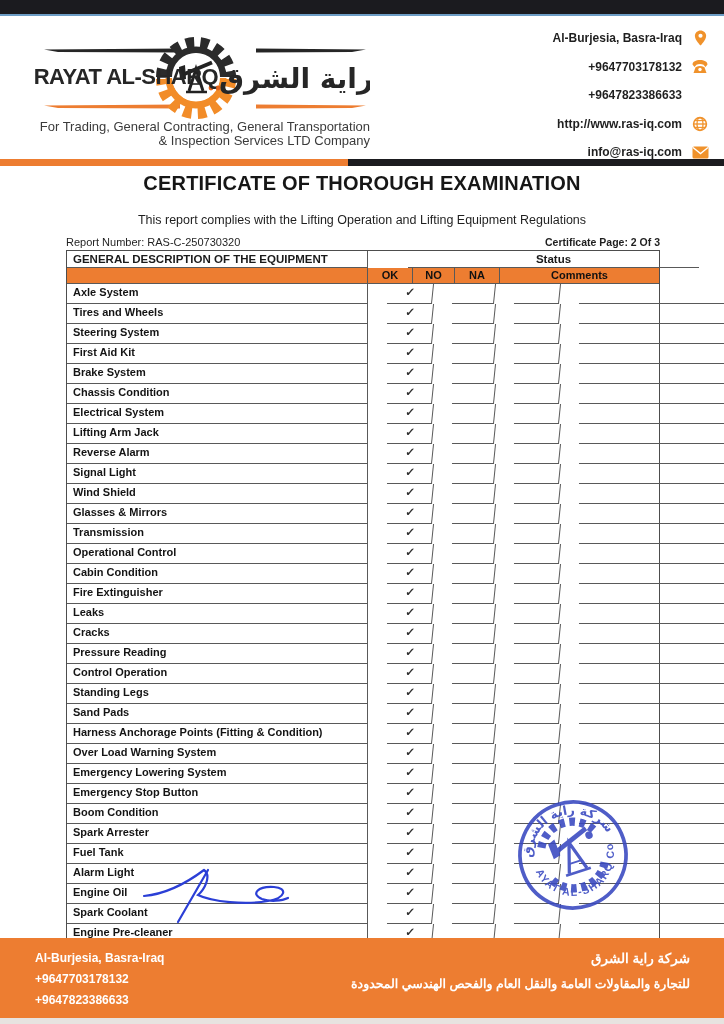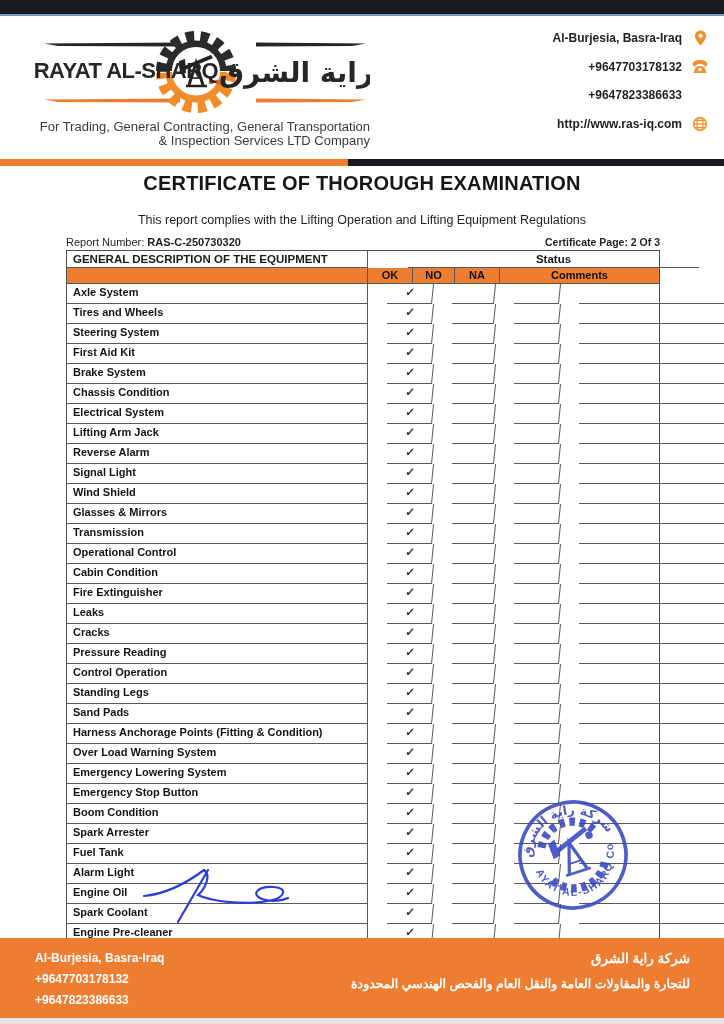--- a/index.html
+++ b/index.html
@@ -7,41 +7,41 @@
   .page {
     position:relative; width:724px; height:1024px; margin:0 auto;
     background:#ffffff; overflow:hidden;
     font-family:"Liberation Sans", sans-serif; color:#1a1a1a;
   }
   
   .top-bar { position:absolute; left:0; top:0; width:724px; height:14px; background:#1b1b1f; }
   .top-blue-line { position:absolute; left:0; top:14px; width:724px; height:2px; background:#6d9dc5; }
 
   
-  .logo-wrap { position:absolute; left:30px; top:22px; width:340px; height:98px; }
+  .logo-wrap { position:absolute; left:30px; top:28px; width:340px; height:98px; }
   .tagline { position:absolute; left:30px; top:120px; width:340px; text-align:right;
              font-size:13px; font-weight:normal; color:#3b3b3b; line-height:14px; }
   .contacts { position:absolute; right:14px; top:24px; width:240px; }
   .contact-row { display:flex; justify-content:flex-end; align-items:center; height:28.5px; }
   .contact-text { font-size:12px; font-weight:600; color:#1f1f1f; }
   .contact-icon { width:20px; height:18px; margin-left:8px; display:flex; align-items:center; justify-content:center; }
 
   
   .divider-orange { position:absolute; left:0; top:159px; width:348px; height:7px; background:#ED7D31; }
   .divider-black  { position:absolute; left:348px; top:159px; width:376px; height:7px; background:#1b1b1f; }
 
   .doc-title { position:absolute; left:0; top:172px; width:724px; text-align:center;
                font-size:20px; font-weight:bold; color:#161616; letter-spacing:.2px; }
   .doc-subtitle { position:absolutee; position:absolute; left:0; top:213px; width:724px; text-align:center;
                   font-size:12.5px; color:#1f1f1f; }
 
   .report-line { position:absolute; left:66px; top:236px; width:594px; display:flex;
                  justify-content:space-between; align-items:flex-end; }
   .report-left { font-size:11px; color:#1f1f1f; }
-  .report-left b { font-weight:bold;text-align:center; }
+  .report-left b { font-weight:normal;text-align:center; }
   .report-right { font-size:10.5px; font-weight:bold; color:#1f1f1f; }
 
   
   .eq-table { position:absolute; left:66px; top:250px; width:594px;
               border:1px solid #4d4d4d; background:#fff; }
   .t-row { display:grid; grid-template-columns:301px 45px 42px 45px 159px; }
   .t-row.head1 { grid-template-columns:301px 291px; height:17px;gap:40px; }
   .t-row.head2 { height:16px; background:#ED7D31; }
   .t-row.item  { height:20px;gap:20px; }
   .cell { border-right:1px solid #595959; border-bottom:1px solid #595959;
@@ -135,20 +135,29 @@
       </div>
       <div class="contact-row">
         <span class="contact-text">http://www.ras-iq.com</span>
         <span class="contact-icon">
           <svg width="16" height="16" viewBox="0 0 16 16">
             <circle cx="8" cy="8" r="6.4" fill="none" stroke="#F0922B" stroke-width="1.6"></circle>
             <ellipse cx="8" cy="8" rx="3" ry="6.4" fill="none" stroke="#F0922B" stroke-width="1.3"></ellipse>
             <line x1="1.6" y1="8" x2="14.4" y2="8" stroke="#F0922B" stroke-width="1.3"></line>
             <line x1="2.6" y1="4.6" x2="13.4" y2="4.6" stroke="#F0922B" stroke-width="1.1"></line>
             <line x1="2.6" y1="11.4" x2="13.4" y2="11.4" stroke="#F0922B" stroke-width="1.1"></line>
+          </svg>
+        </span>
+      </div>
+      <div class="contact-row">
+        <span class="contact-text">info@ras-iq.com</span>
+        <span class="contact-icon">
+          <svg width="17" height="13" viewBox="0 0 17 13">
+            <rect x="0.5" y="0.5" width="16" height="12" rx="1.5" fill="#F0922B"></rect>
+            <path d="M1 1.5 L8.5 7.5 L16 1.5" fill="none" stroke="#fff" stroke-width="1.4"></path>
           </svg>
         </span>
       </div>
     </div>
 
   <div class="divider-orange"></div>
   <div class="divider-black"></div>
 
   <div class="doc-title">CERTIFICATE OF THOROUGH EXAMINATION</div>
   <div class="doc-subtitle">This report complies with the Lifting Operation and Lifting Equipment Regulations</div>

